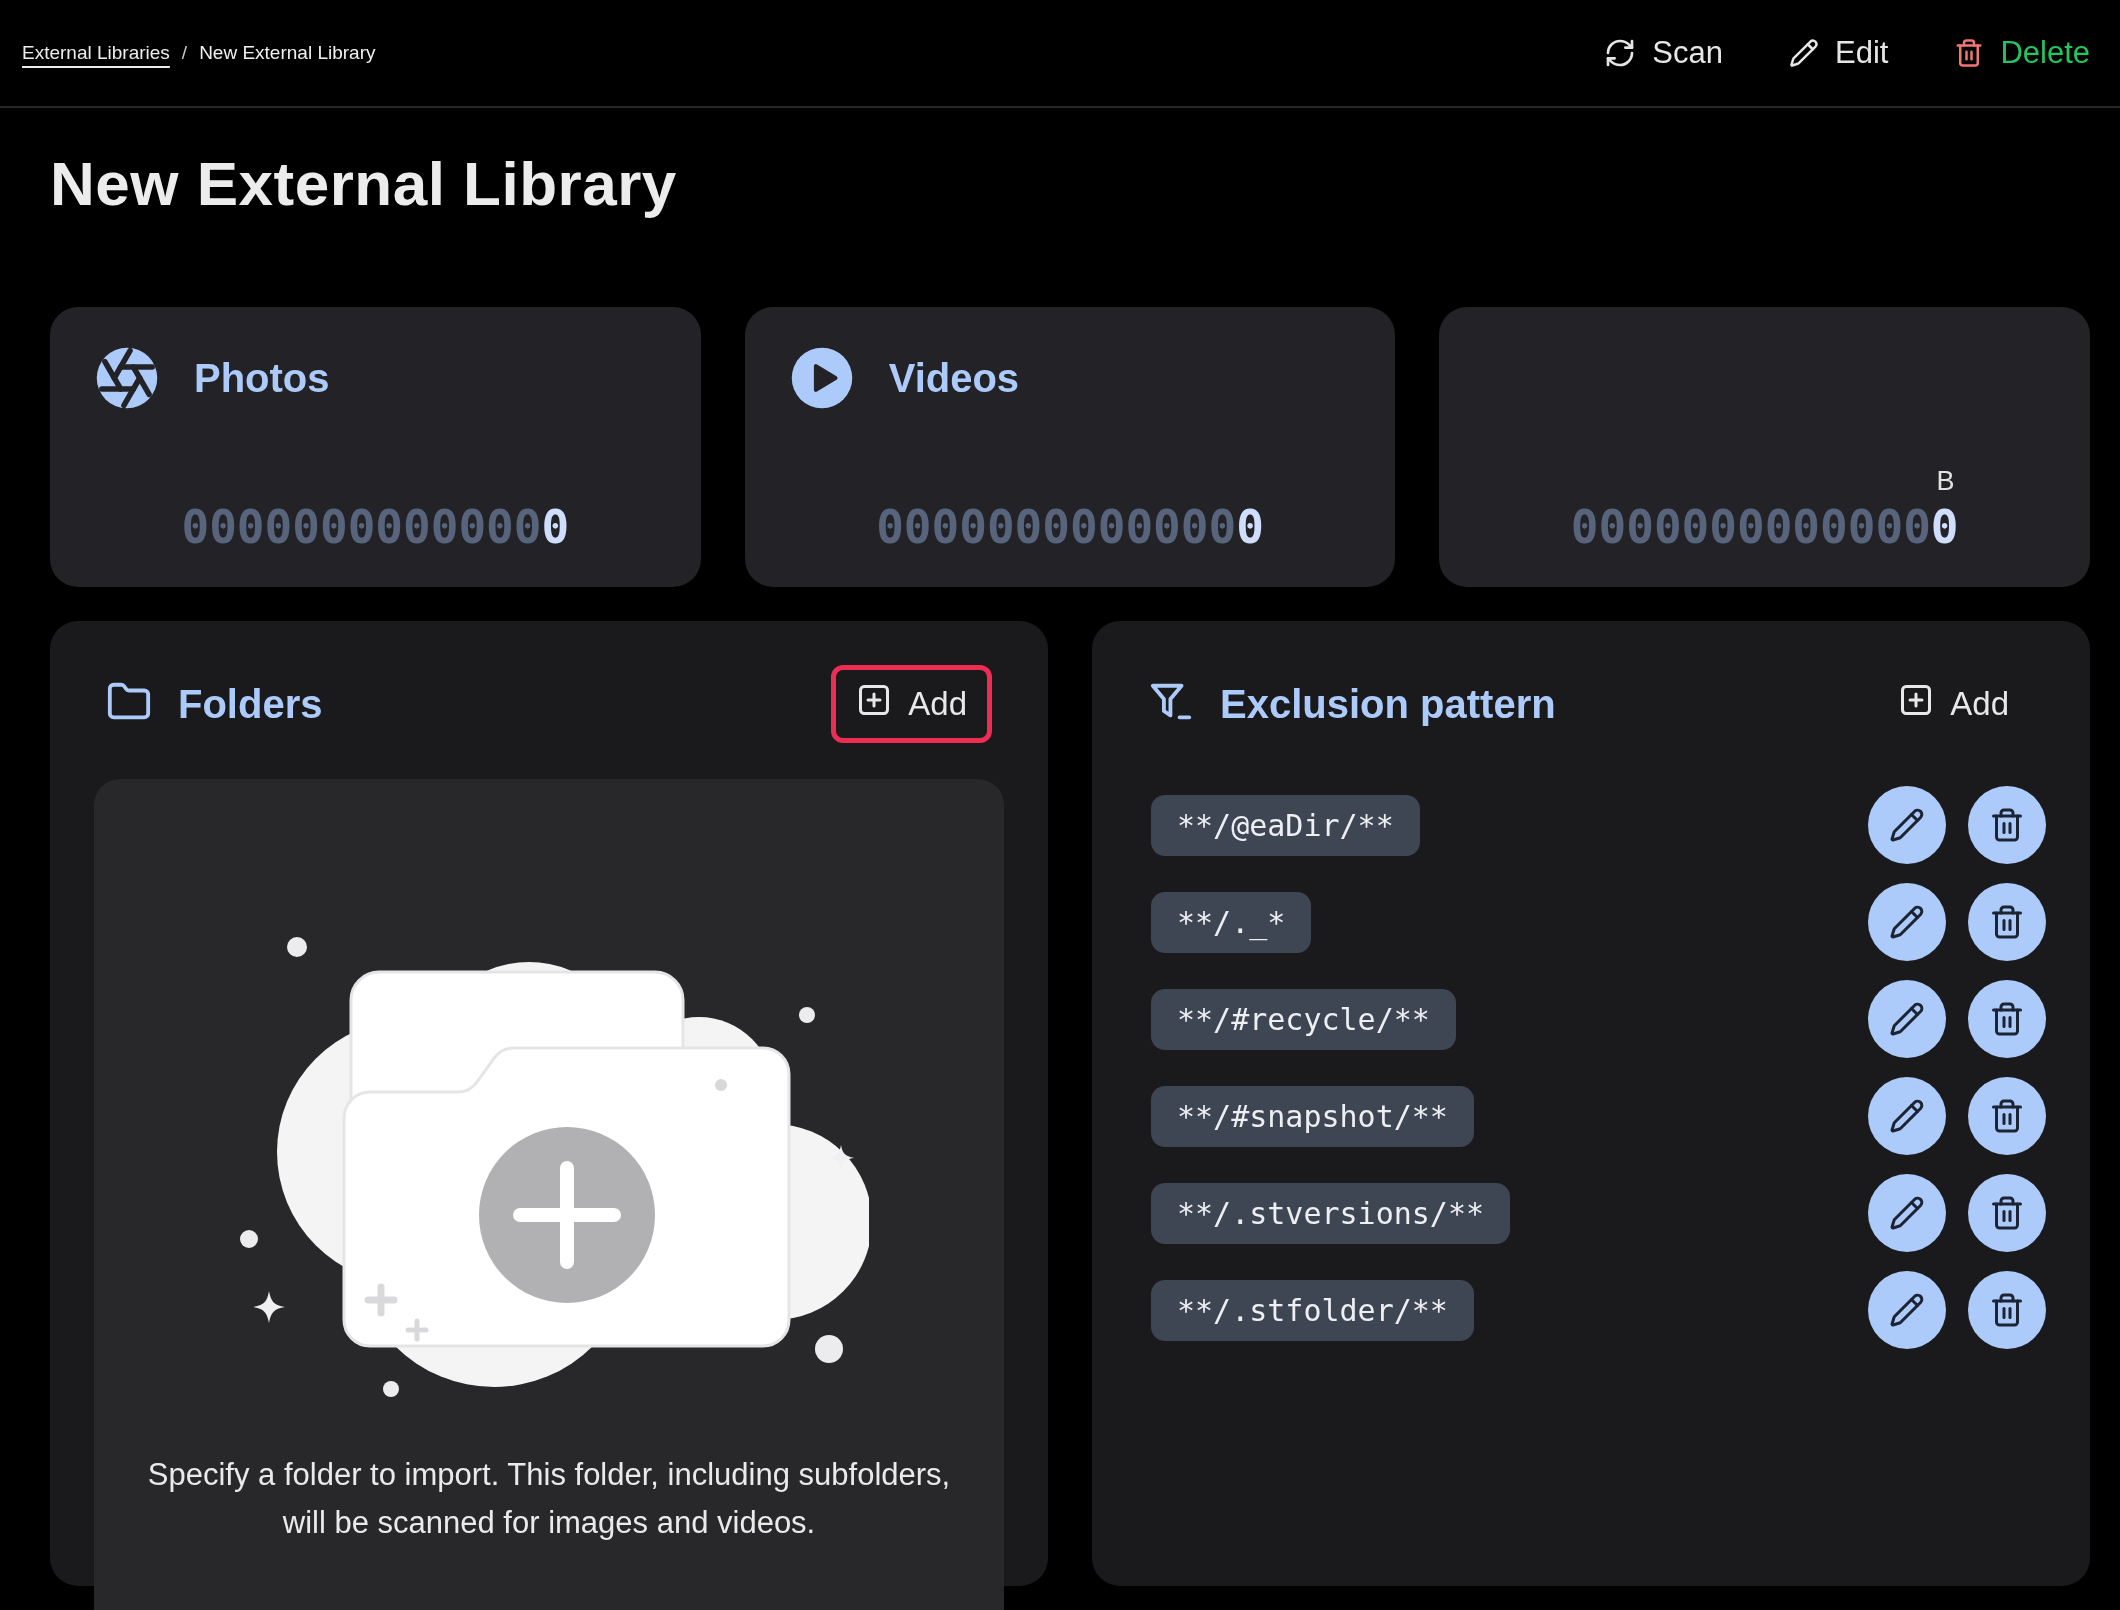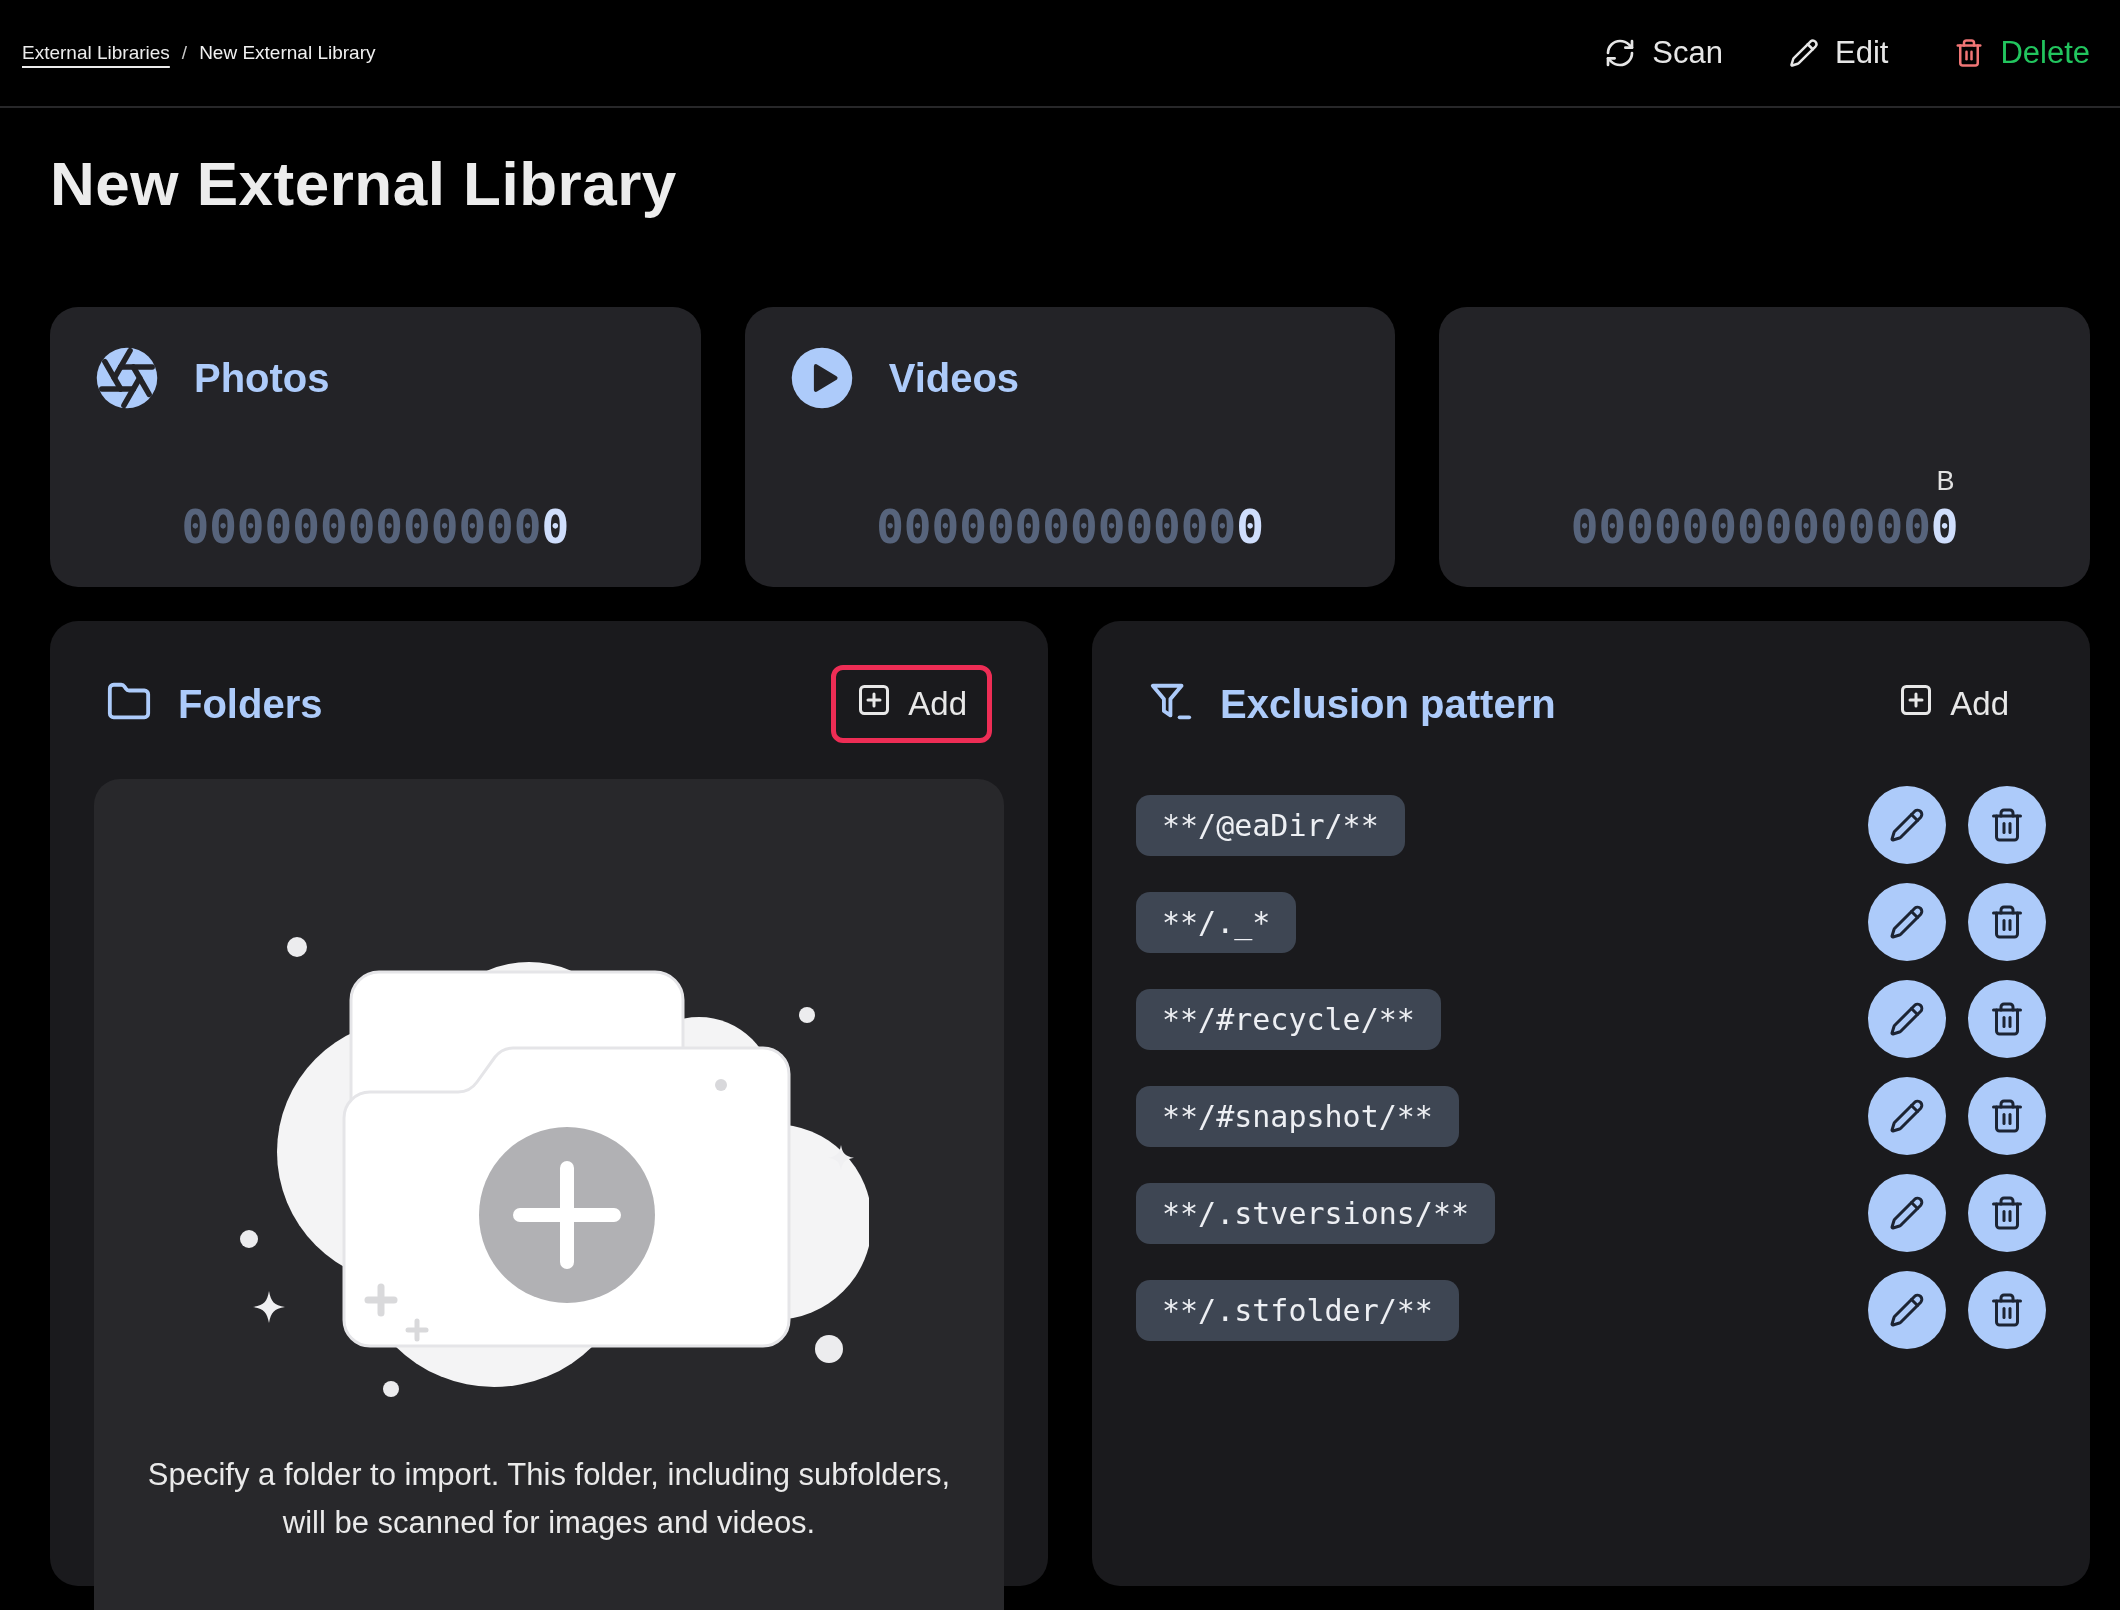--- a/index.html
+++ b/index.html
@@ -54,21 +54,21 @@
   .empty-card { margin-top:36px; background:#28282b; border-radius:26px; height:916px;
     display:flex; flex-direction:column; align-items:center; justify-content:center;
     gap:30px; padding:30px 40px 40px; }
   .empty-caption { font-size:31px; line-height:1.55; color:#eaeaea; text-align:center;
     max-width:850px; }
 
   
   .pattern-list { margin-top:42px; display:flex; flex-direction:column; gap:17px; }
   .pattern-row { display:flex; align-items:center; justify-content:space-between; height:80px; }
   .pattern-chip { background:#3e4653; color:#edeff3; font-family:"DejaVu Sans Mono", monospace;
-    font-size:30px; padding:13px 26px; border-radius:14px; white-space:nowrap; }
+    font-size:30px; padding:13px 26px; border-radius:14px; white-space:nowrap;margin-left:15px; }
   .row-actions { display:flex; align-items:center; gap:22px; }
   .circle-btn { width:78px; height:78px; border-radius:50%; background:#adcbfa; border:none;
     display:flex; align-items:center; justify-content:center; cursor:pointer; }
   .circle-btn svg { display:block; }
 </style>
 </head>
 <body>
 
 <div class="topbar">
   <div class="breadcrumb">

